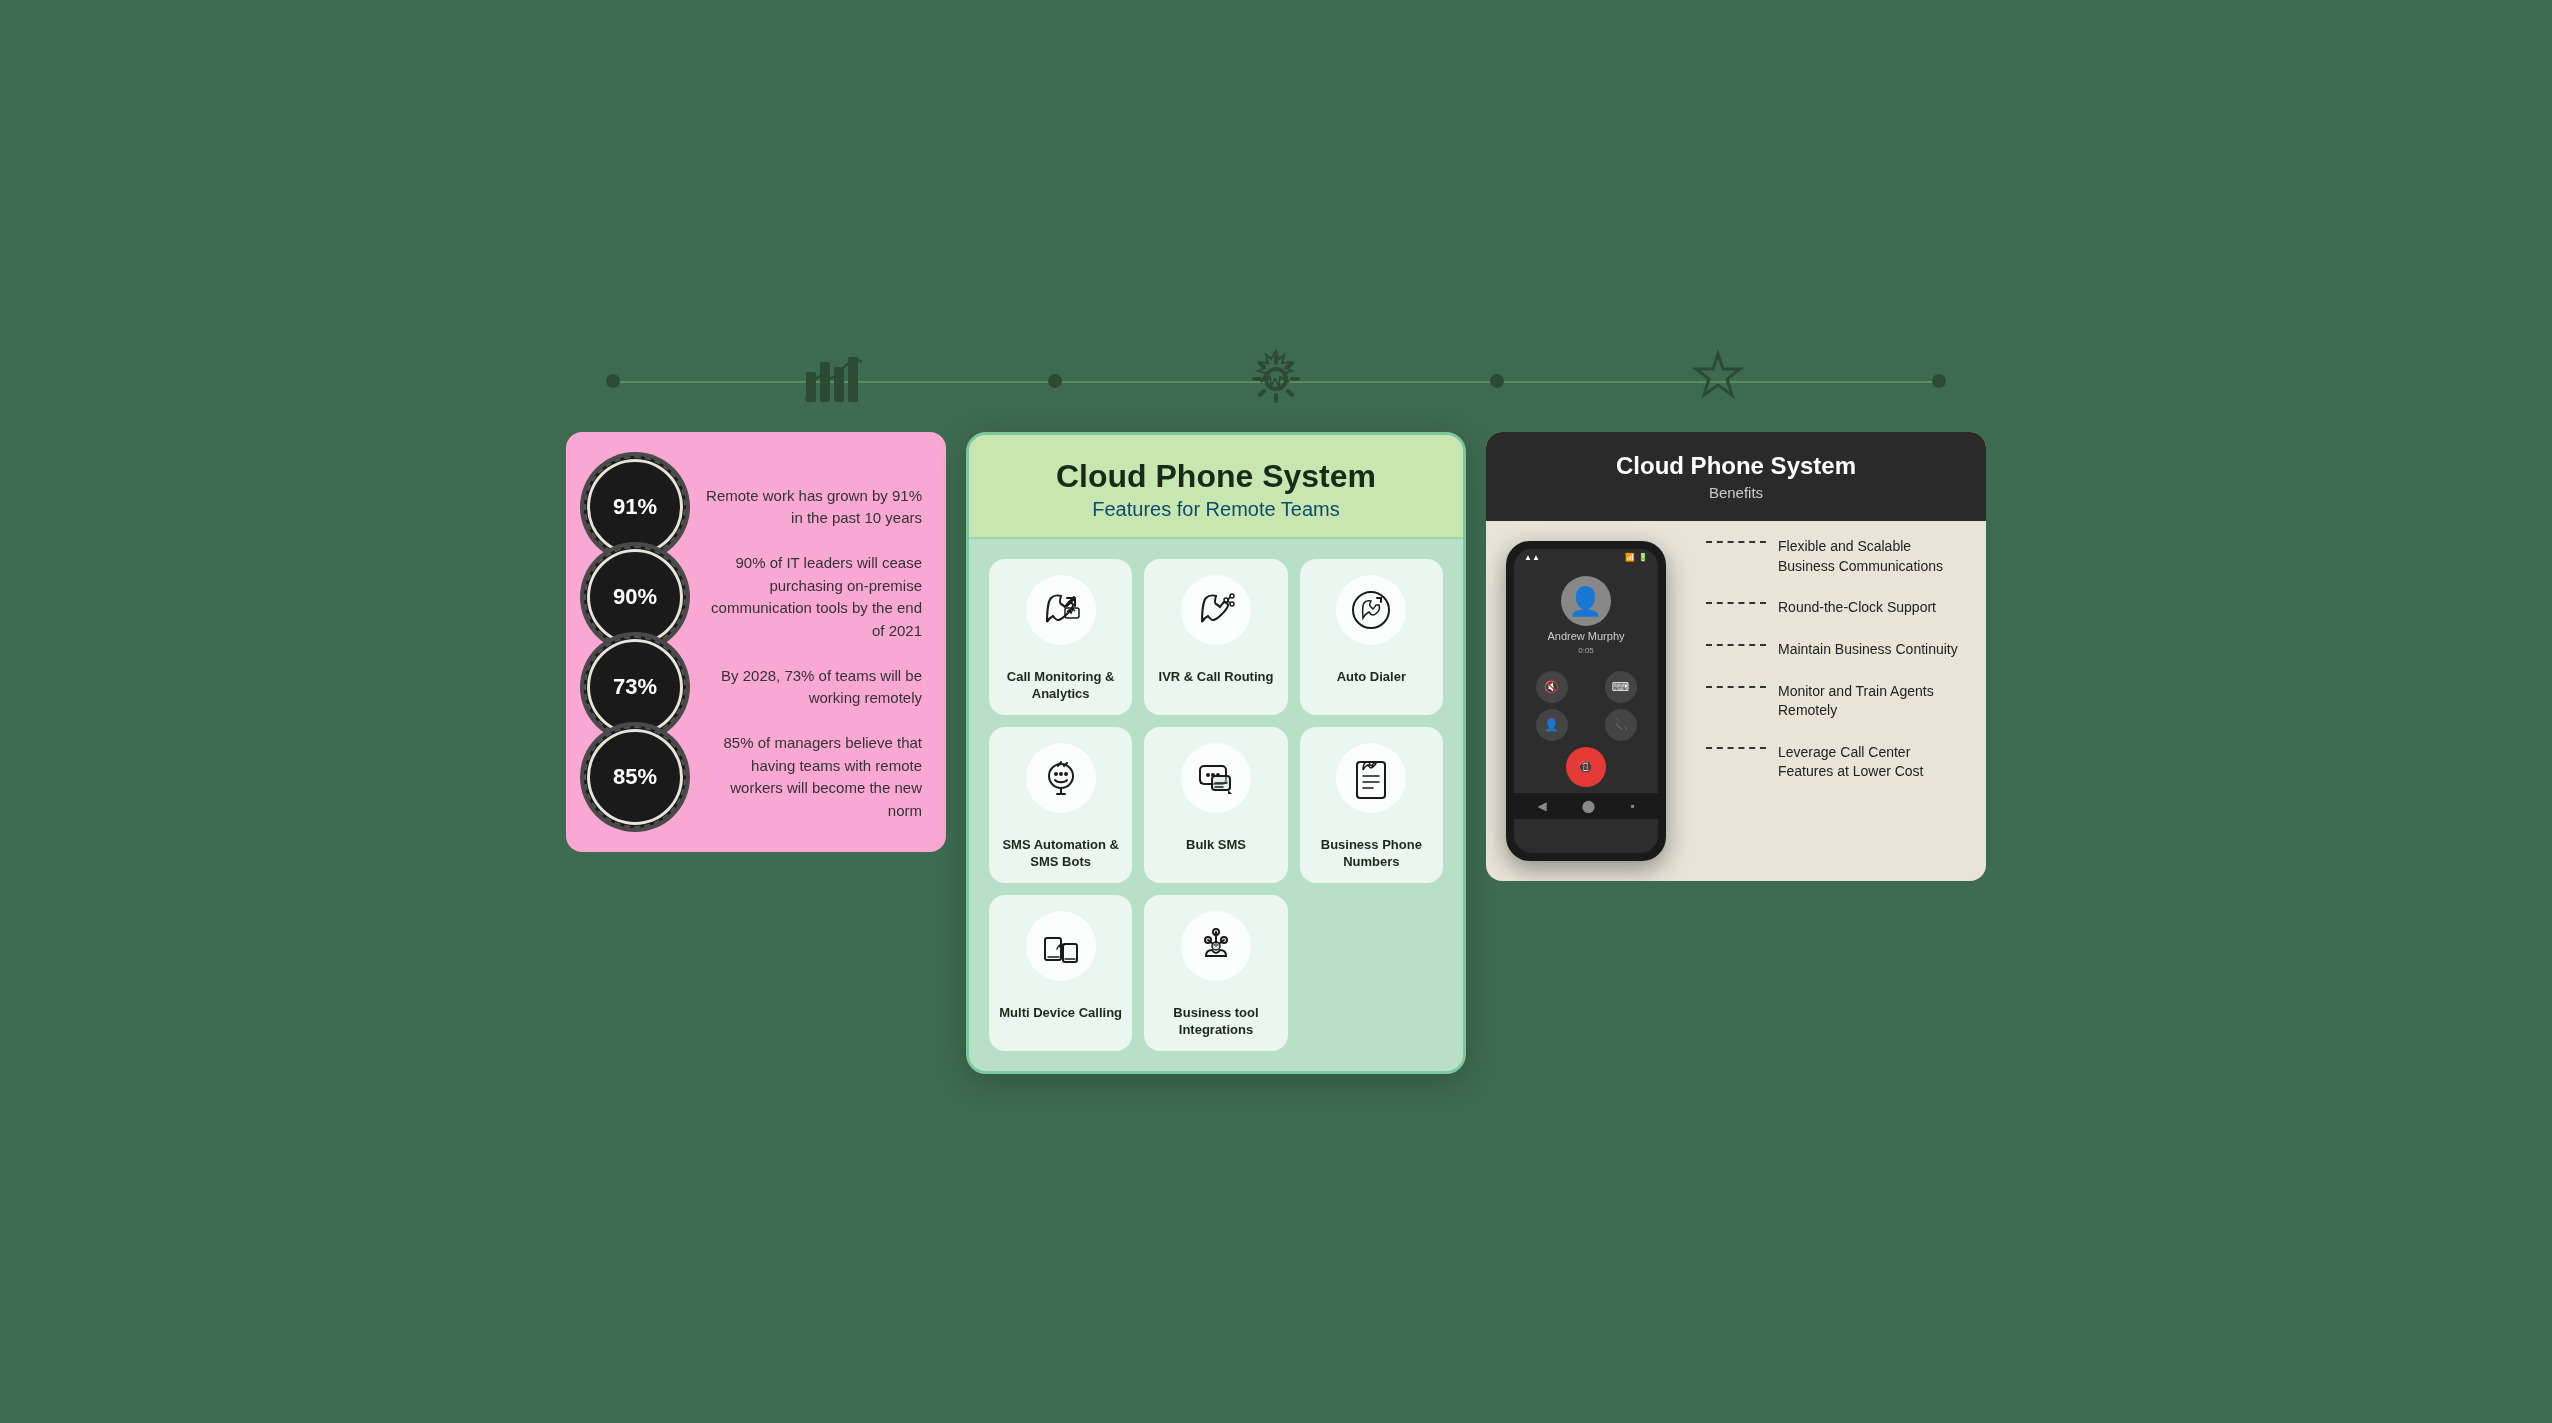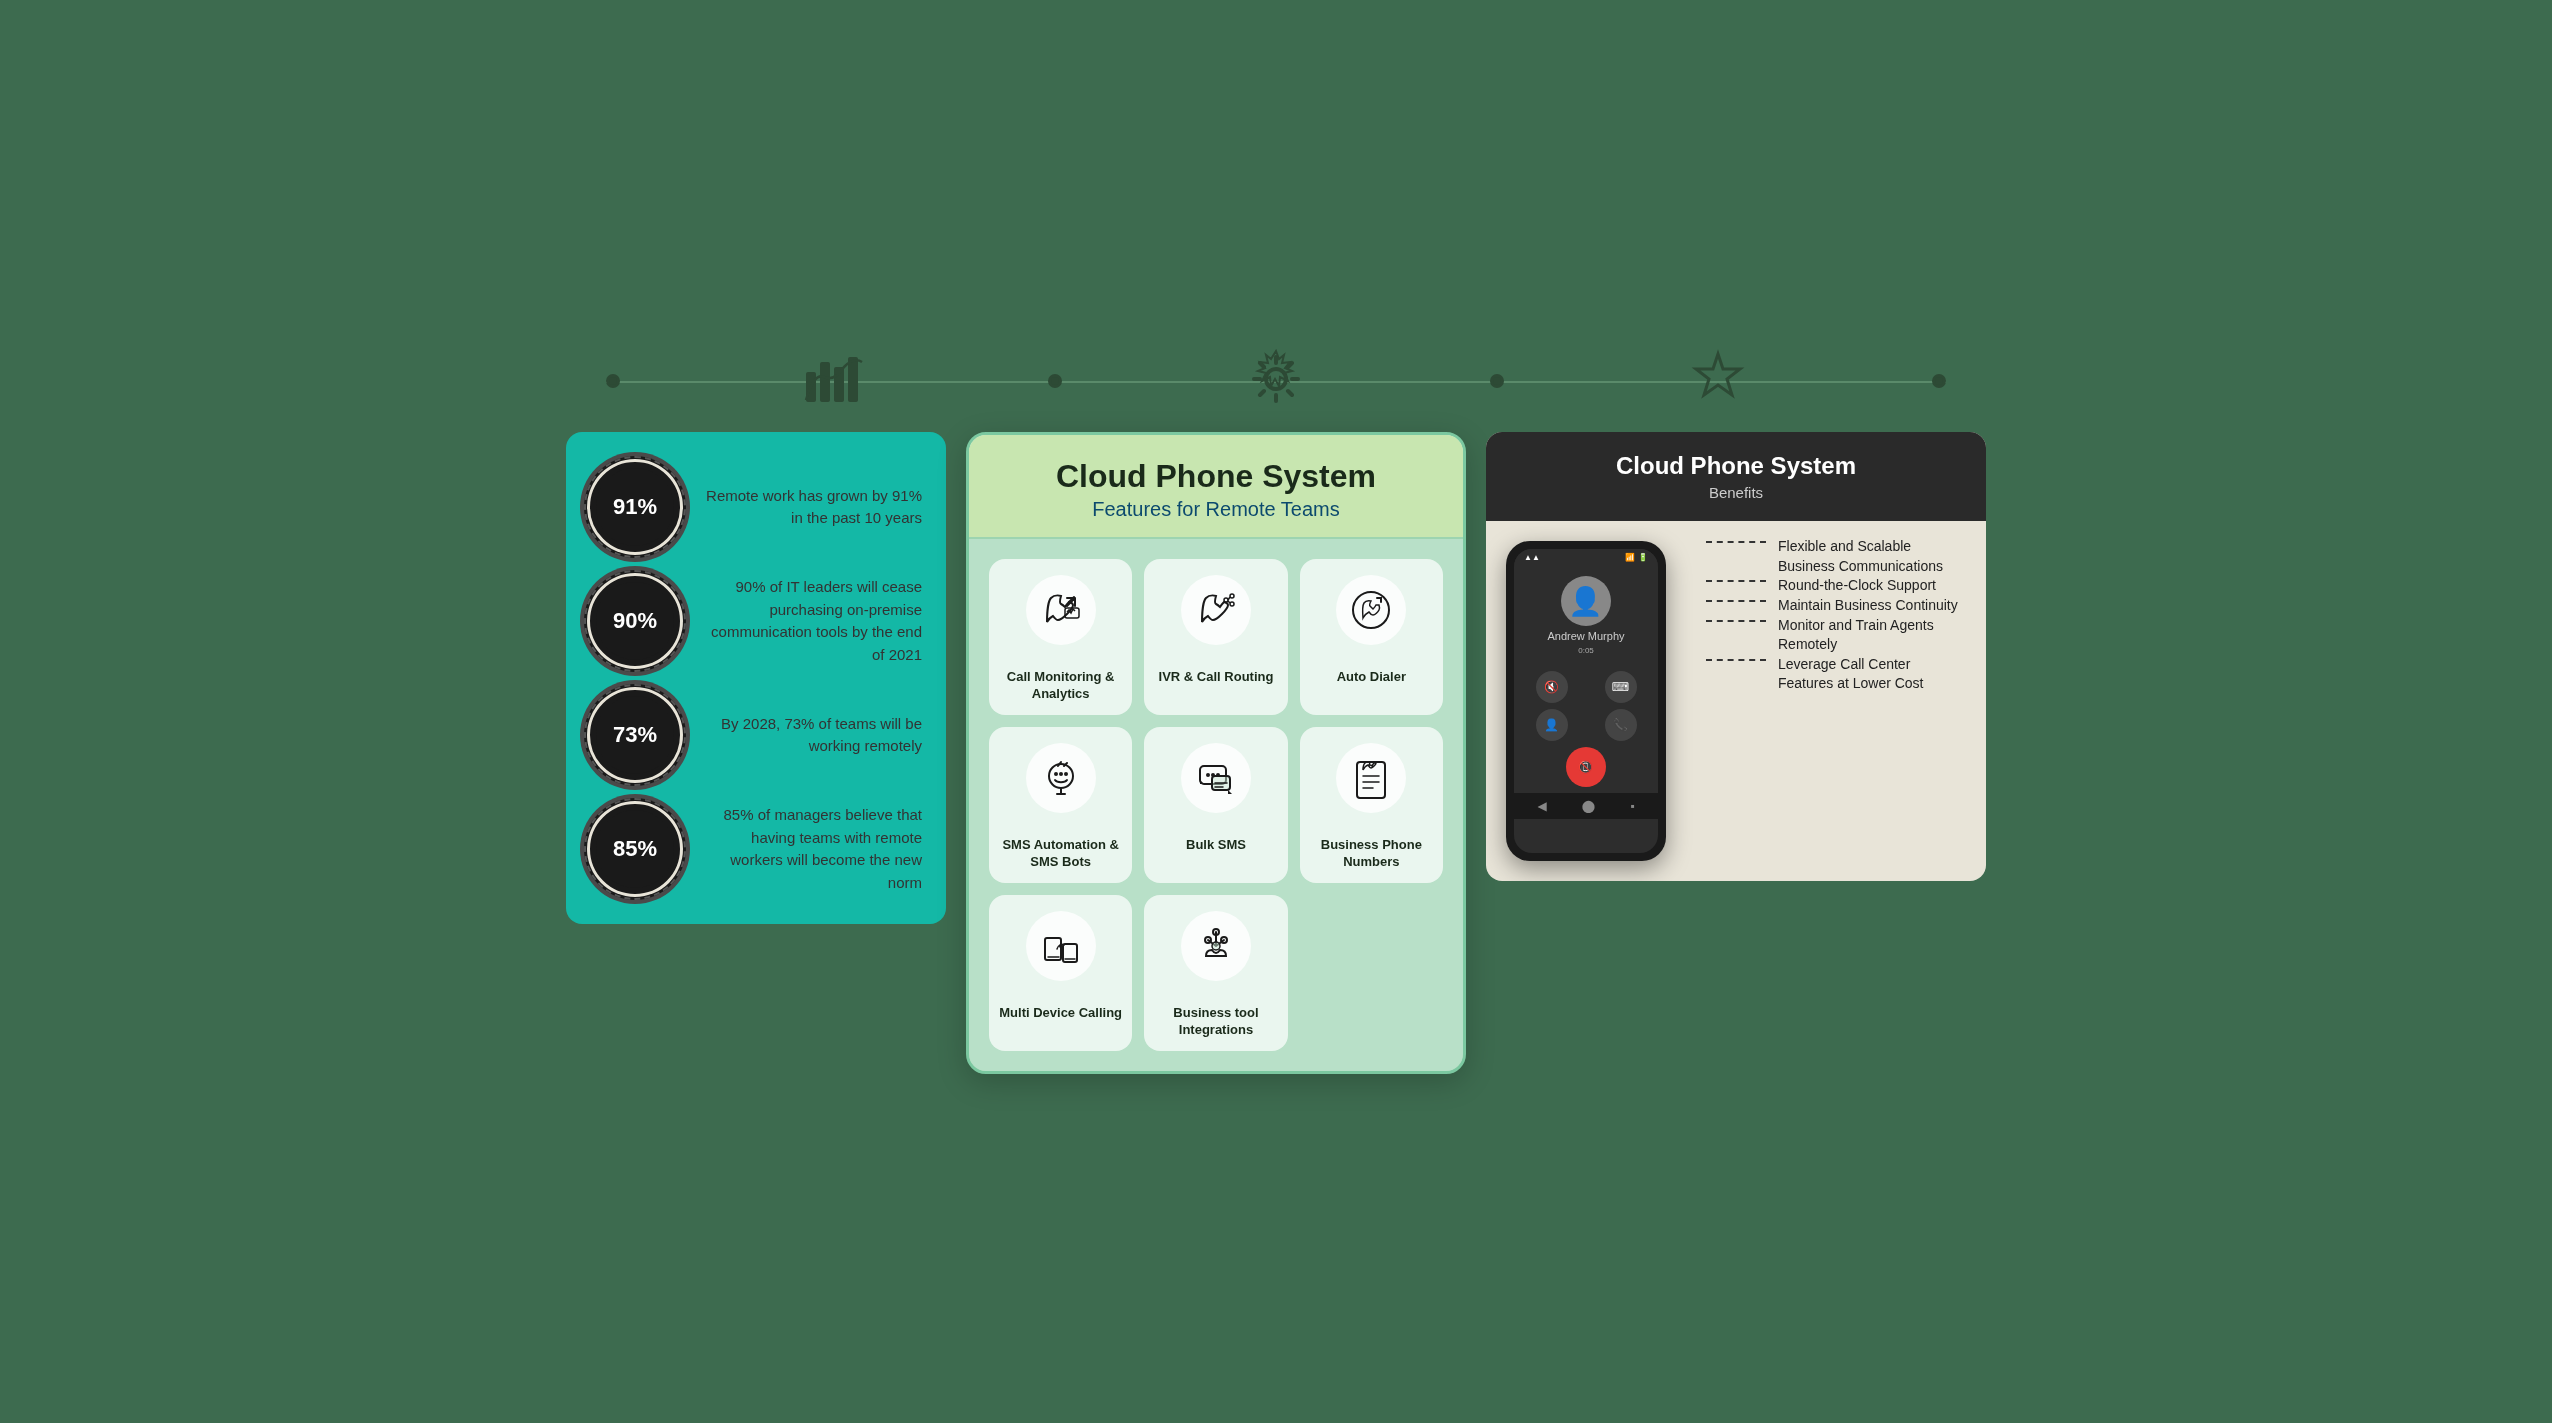--- a/index.html
+++ b/index.html
@@ -58,26 +58,25 @@
     
     .main-layout {
       display: flex;
       gap: 20px;
       align-items: flex-start;
     }
 
     
     .left-panel {
       flex: 0 0 380px;
-      background: #14b8a6;
+      background: #f9a8d4;
       border-radius: 16px;
       padding: 30px 24px;
       display: flex;
       flex-direction: column;
-      gap: 24px;
     }
     .stat-row {
       display: flex;
       align-items: center;
       gap: 20px;
     }
     .stat-circle {
       flex-shrink: 0;
       width: 90px;
       height: 90px;
@@ -291,21 +290,21 @@
       padding: 6px;
       font-size: 12px;
       color: #888;
     }
 
     .benefits-list {
       flex: 1;
       padding: 16px 20px;
       display: flex;
       flex-direction: column;
-      gap: 0;
+      gap: 22px;
     }
     .benefit-item {
       display: flex;
       align-items: flex-start;
       gap: 12px;
     }
     .benefit-dash {
       flex: 0 0 60px;
       display: flex;
       align-items: center;

